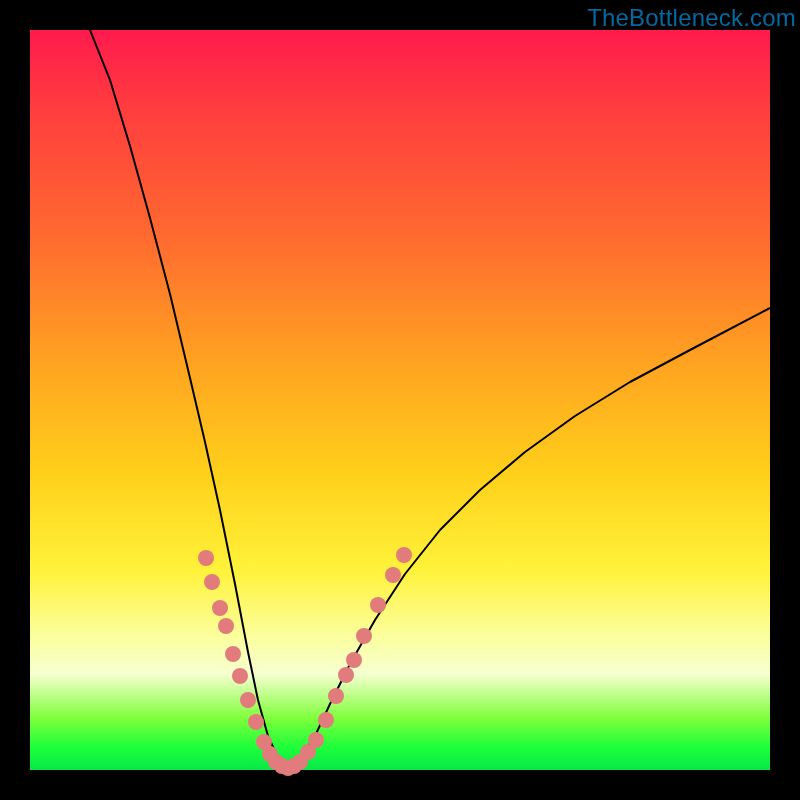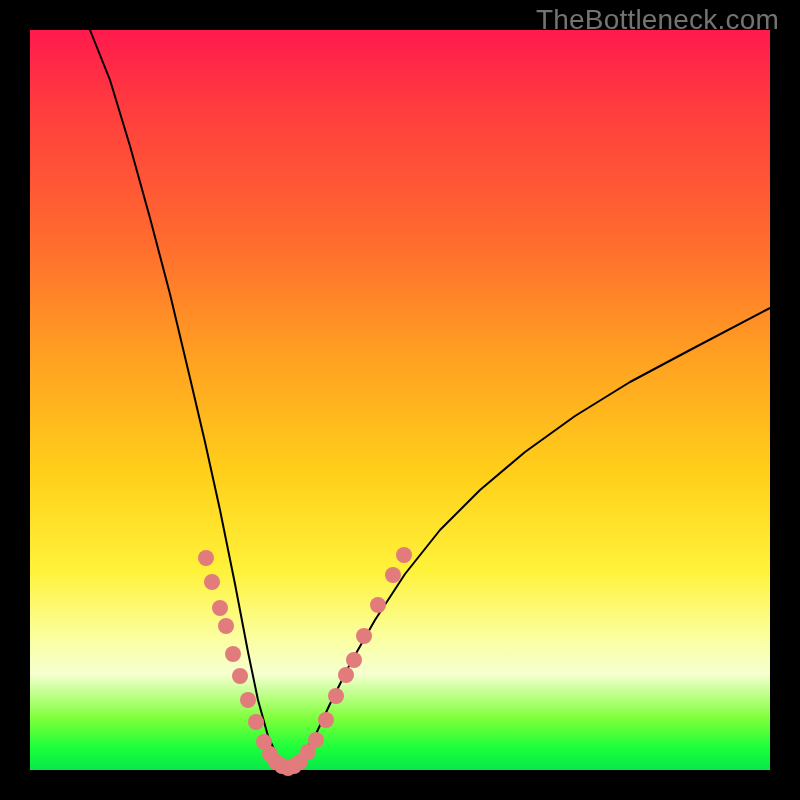--- a/index.html
+++ b/index.html
@@ -36,23 +36,23 @@
       #fbff9e 82%,
       #f6ffd0 87%,
       #7fff3b 93%,
       #1cff3a 97%,
       #07e84a 100%
     );
   }
   .watermark {
     position: absolute;
     top: 4px;
-    right: 21px;
-    color: #737373;
-    font-size: 28px;
+    right: 4px;
+    color: #0369a1;
+    font-size: 24px;
     letter-spacing: 0.2px;
     user-select: none;
   }
   svg.curve {
     position: absolute;
     left: 0;
     top: 0;
     width: 740px;
     height: 740px;
     overflow: visible;

